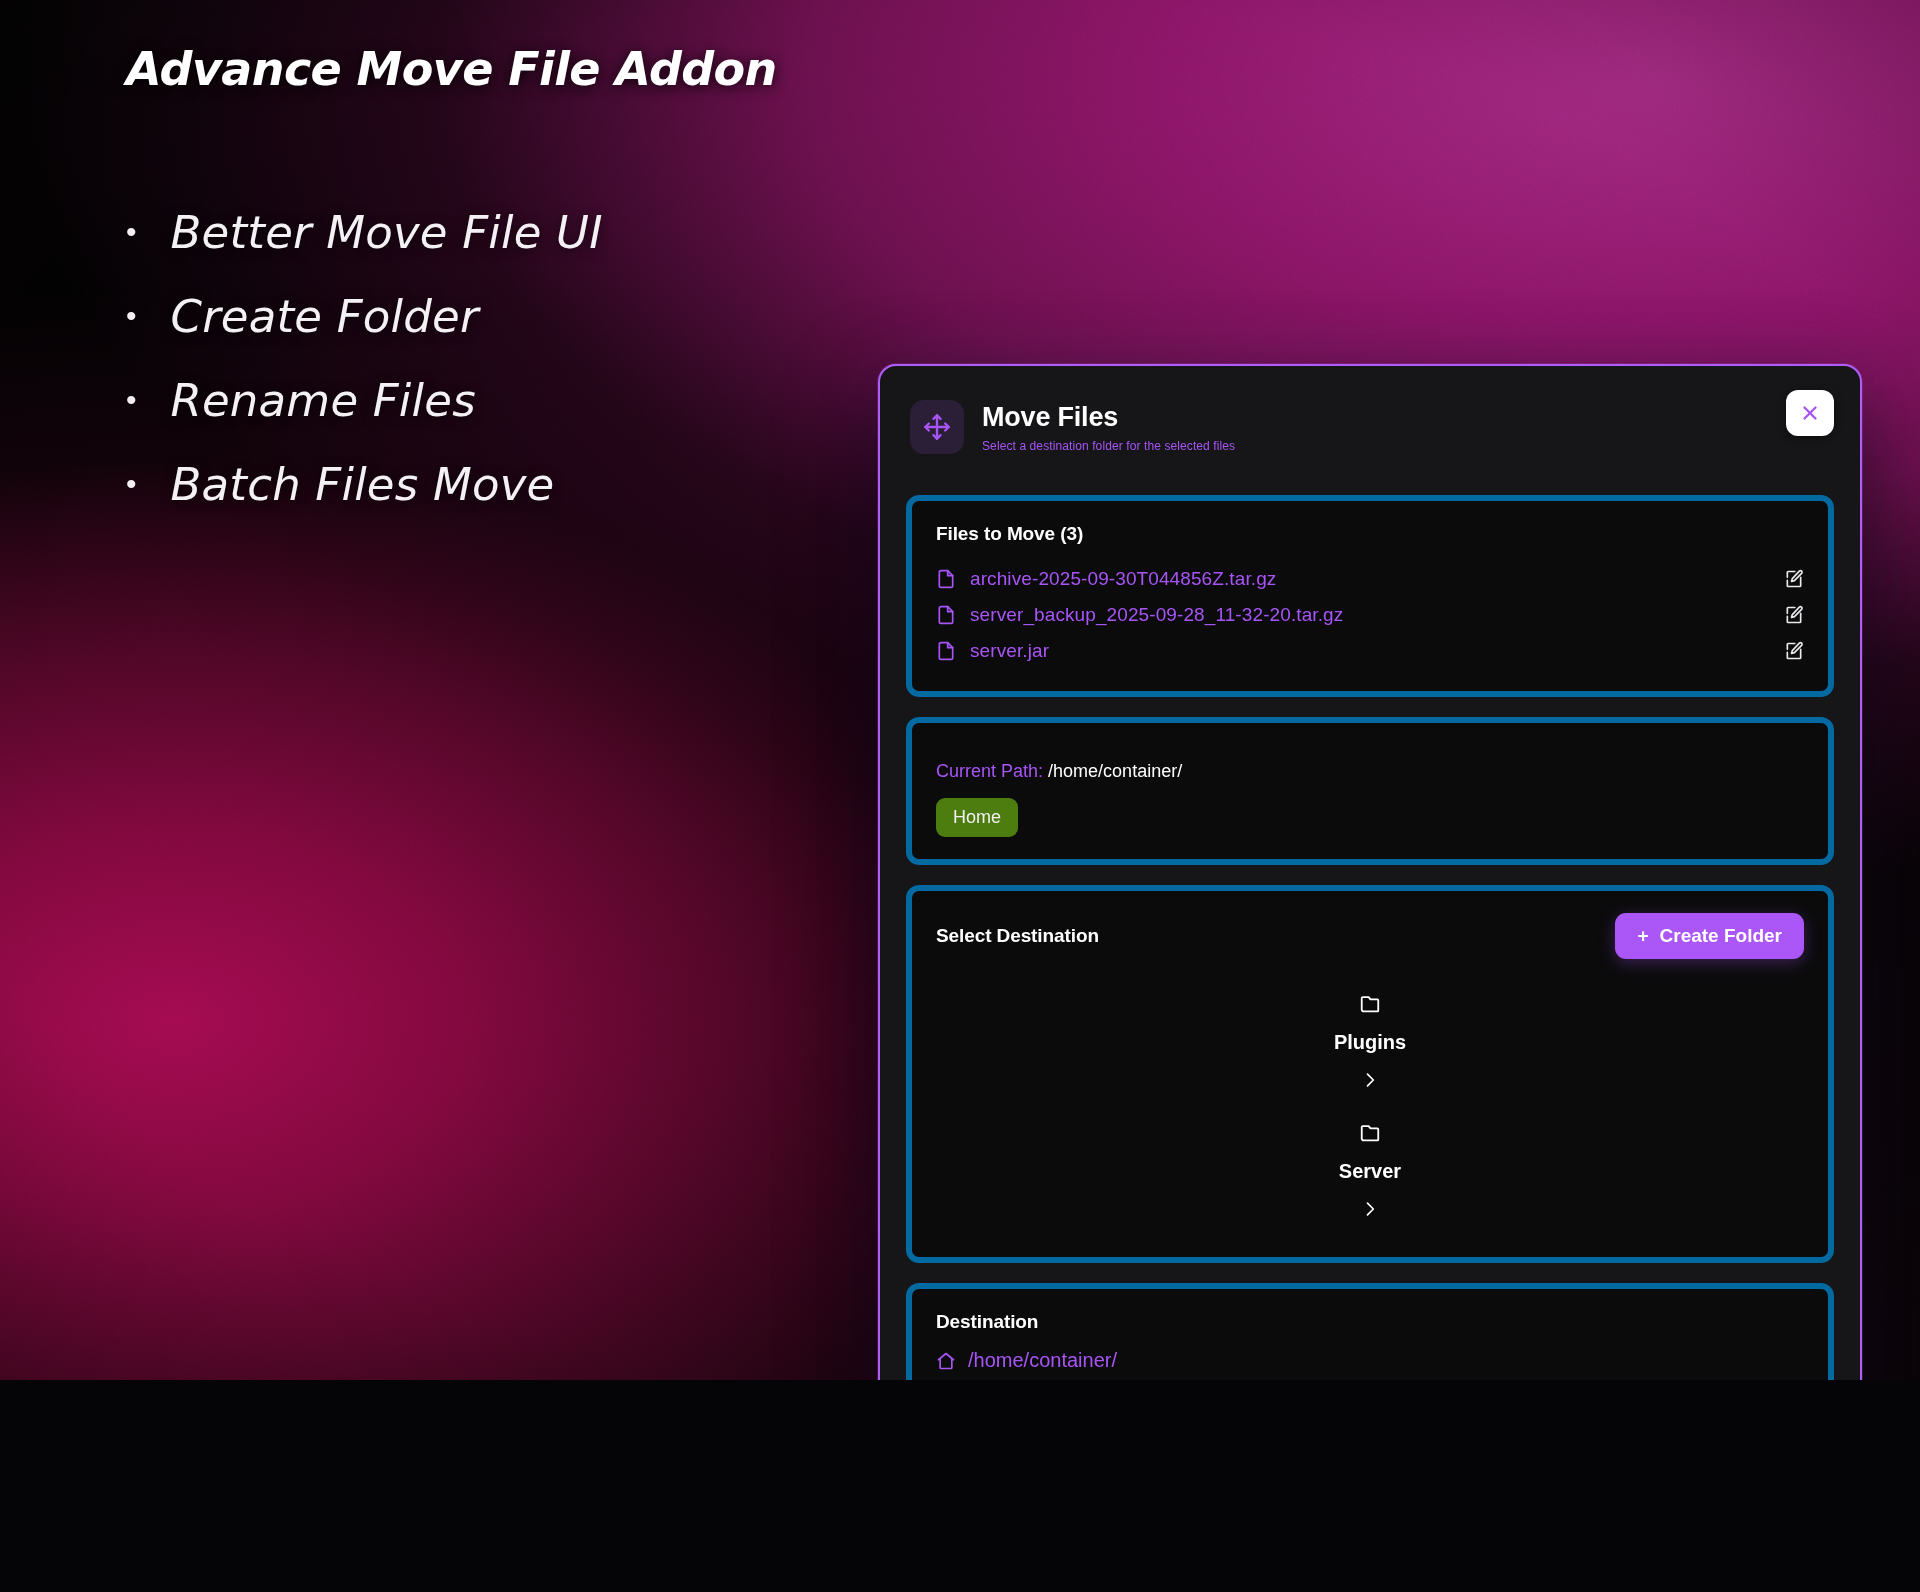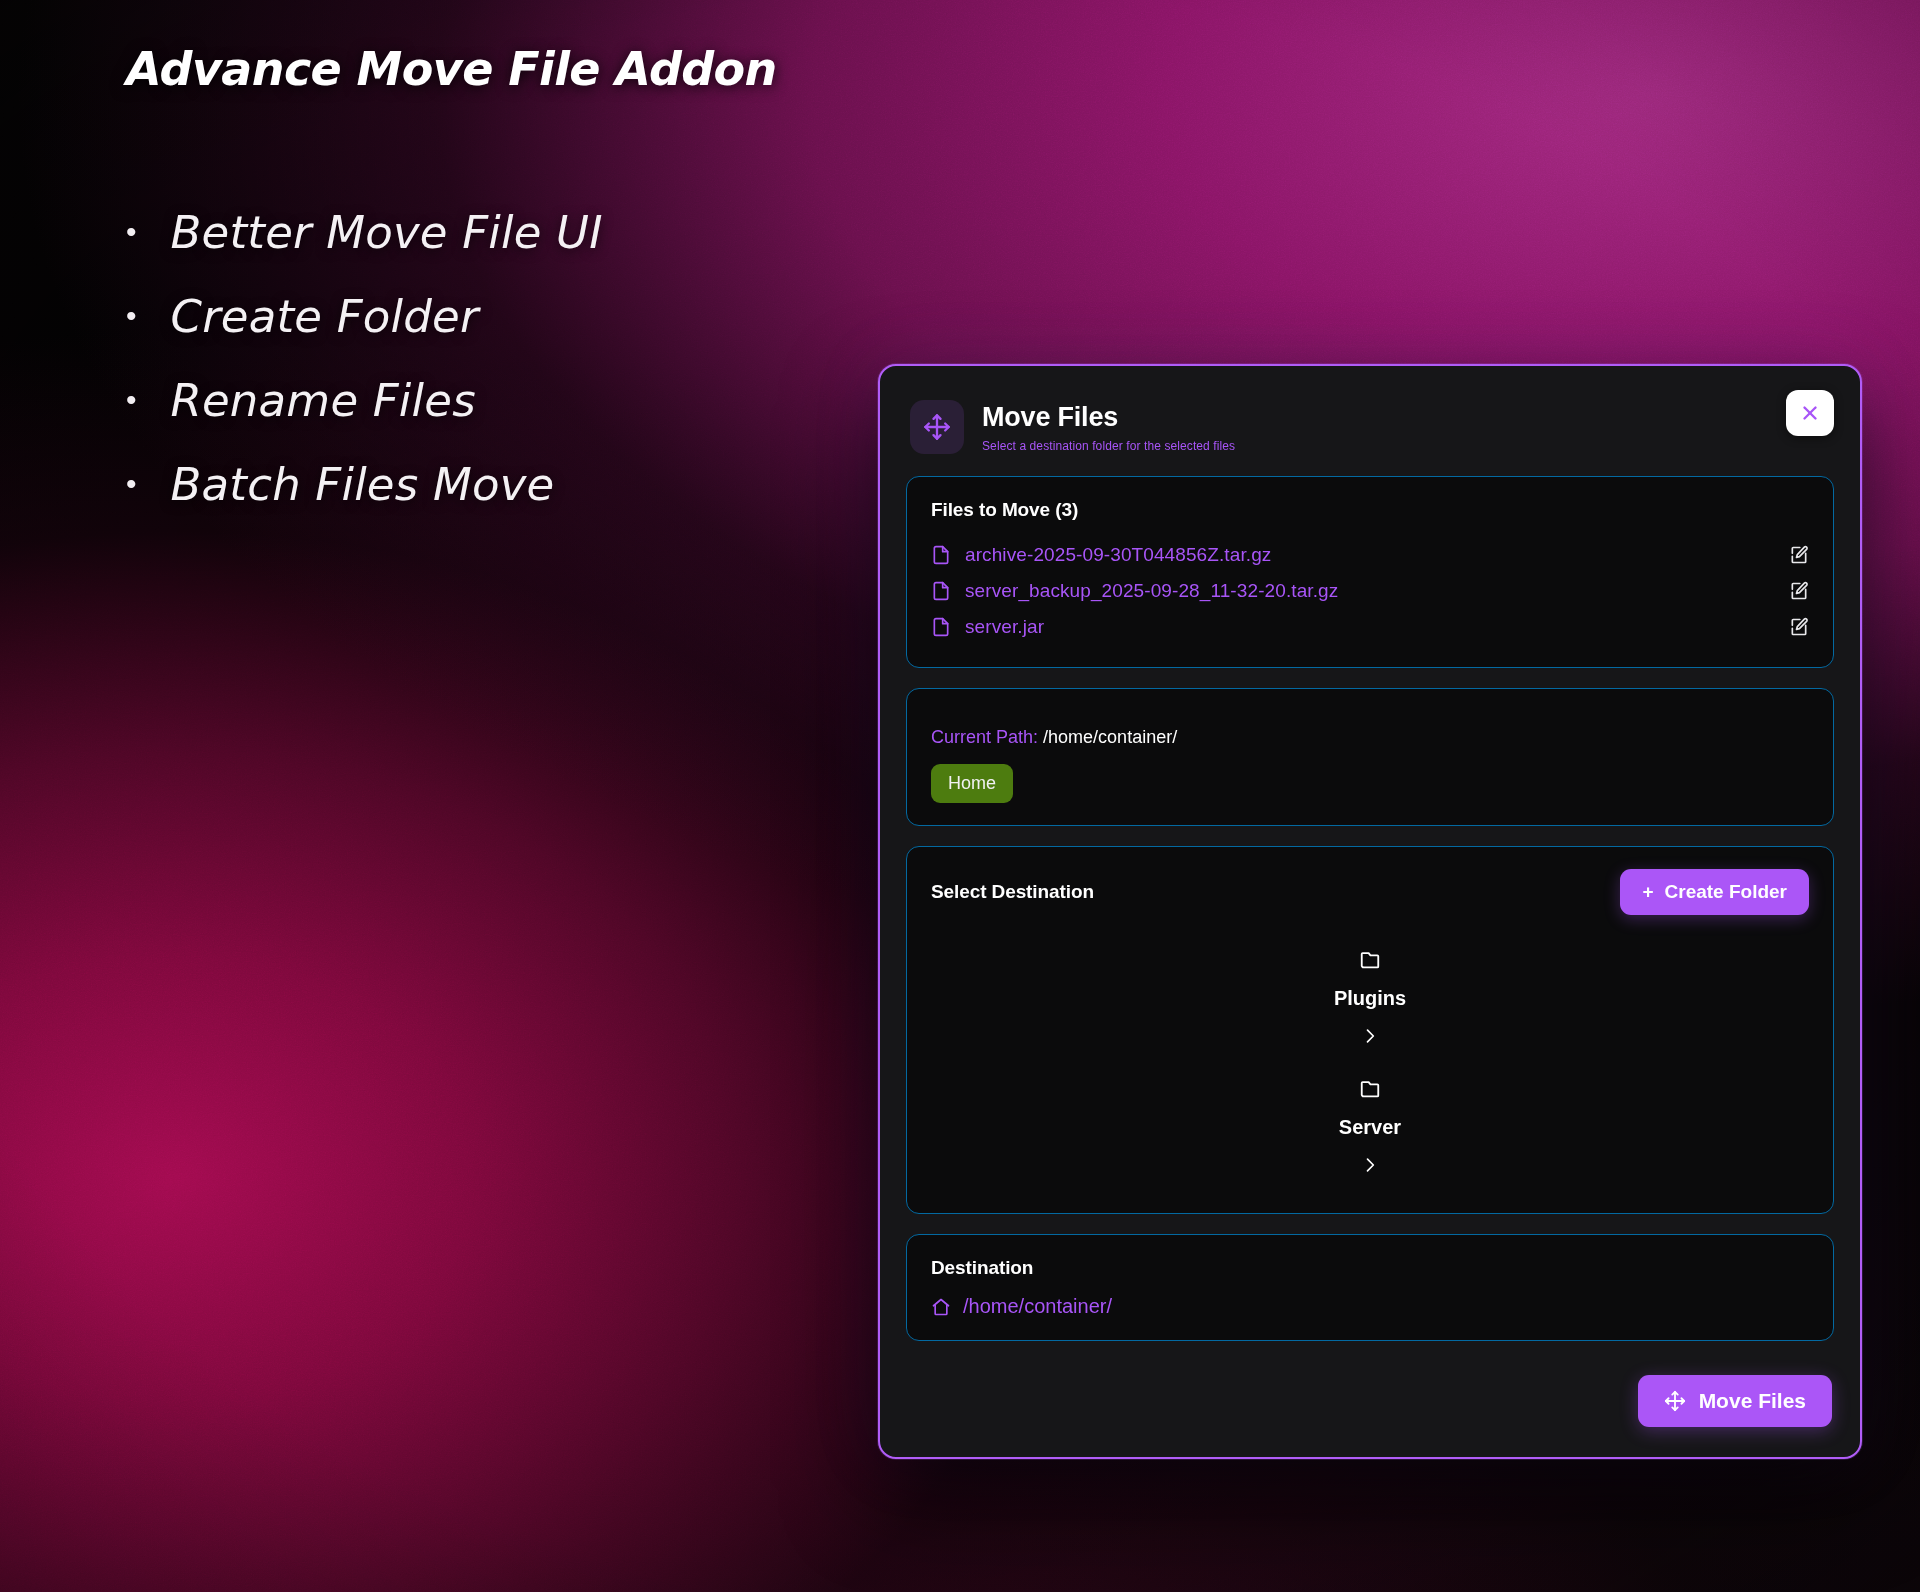--- a/index.html
+++ b/index.html
@@ -9,21 +9,21 @@
     height: 1592px;
     overflow: hidden;
     background: #050406;
     font-family: "Liberation Sans", sans-serif;
   }
 
   
   .stage {
     position: relative;
     width: 1920px;
-    height: 1592px;
+    height: 1380px;
     overflow: hidden;
     background: #070407;
   }
   .bg-layer {
     position: absolute;
     inset: 0;
     pointer-events: none;
   }
   .bg-glow-main {
     background:
@@ -141,24 +141,25 @@
     display: flex;
     align-items: center;
     justify-content: center;
     cursor: pointer;
     box-shadow: 0 2px 10px rgba(0,0,0,0.45);
   }
 
   
   .card {
     background: #0b0b0c;
-    border: 1px solid #0369a1;
+    border: 6px solid #0369a1;
     border-radius: 13px;
     padding: 22px 24px;
     margin-bottom: 20px;
+    margin-top: 19px;
   }
   .card-title {
     font-size: 19px;
     font-weight: 700;
     color: #ffffff;
     letter-spacing: -0.1px;
   }
 
   
   .file-list { margin-top: 16px; }

